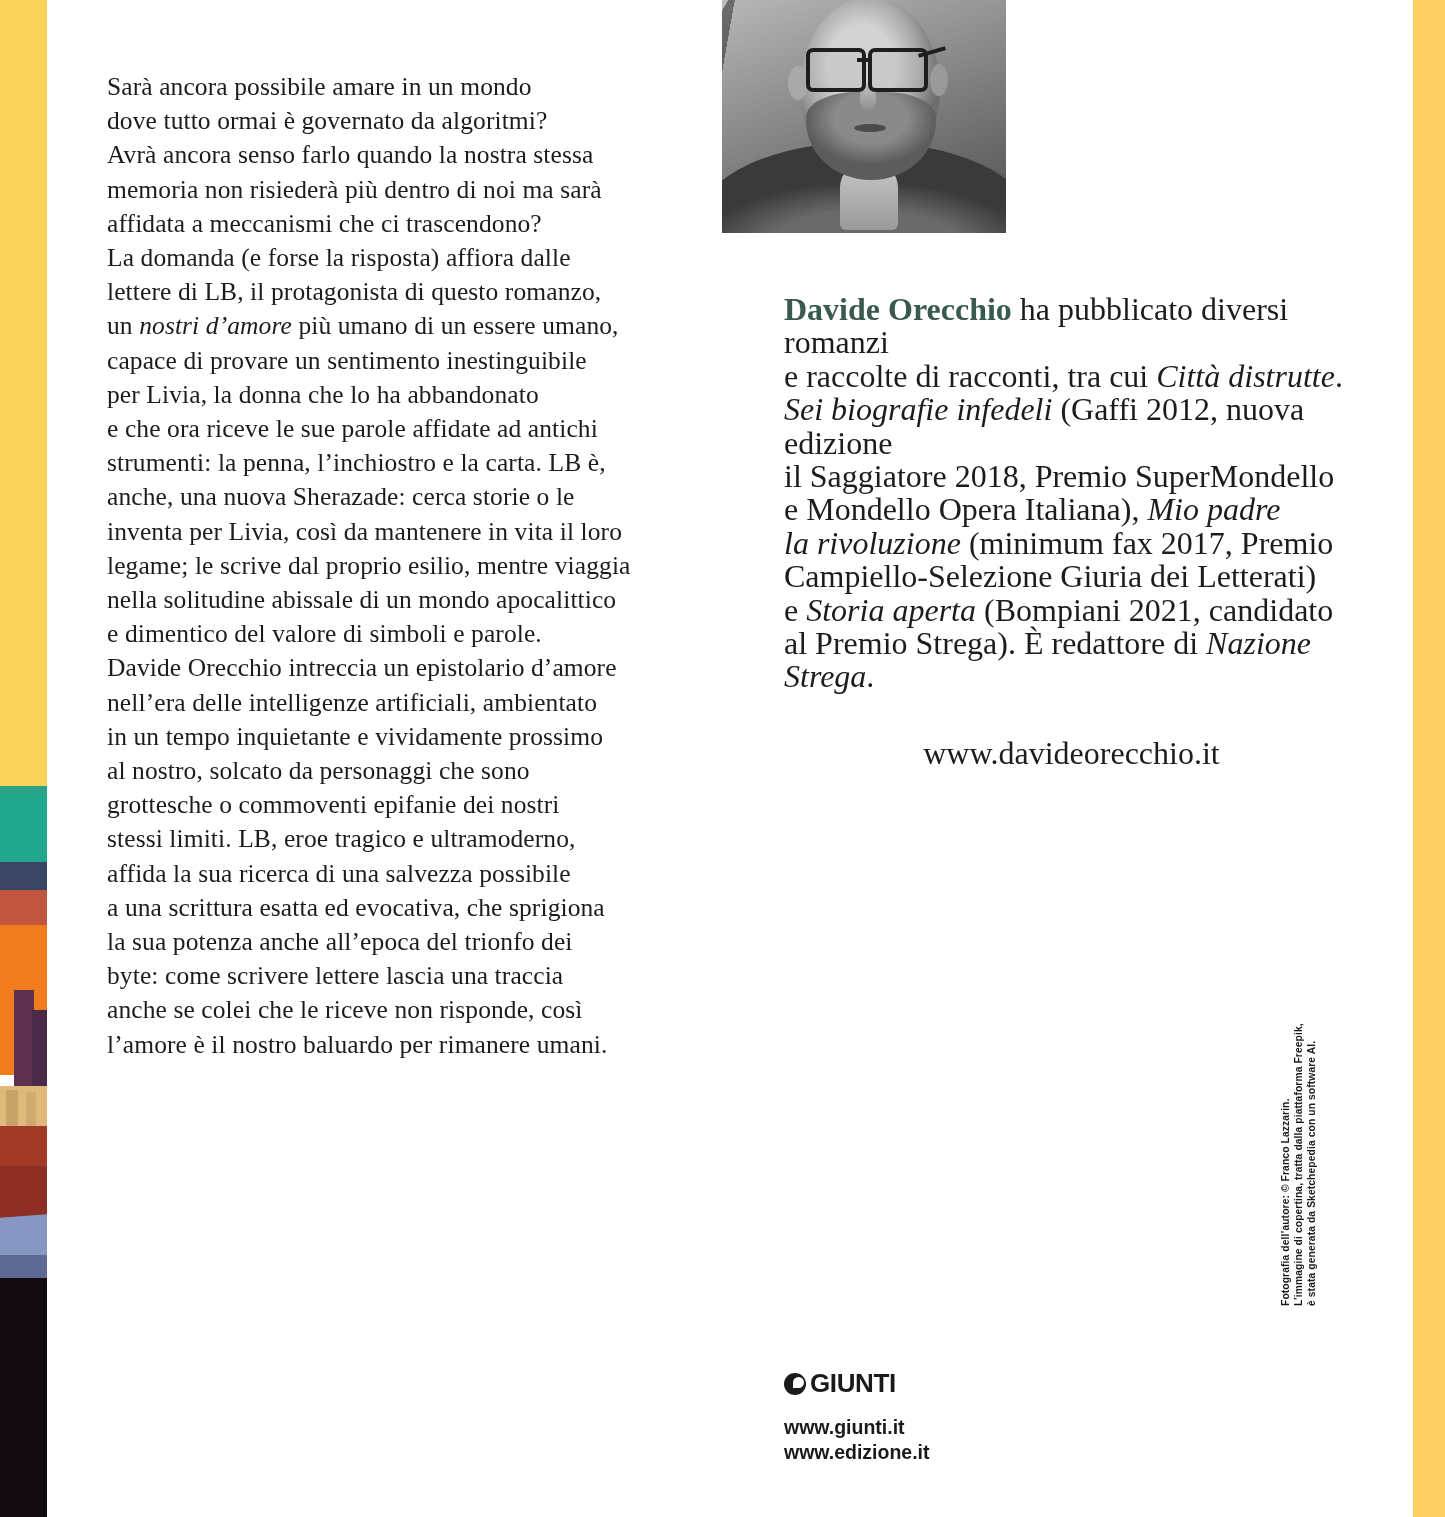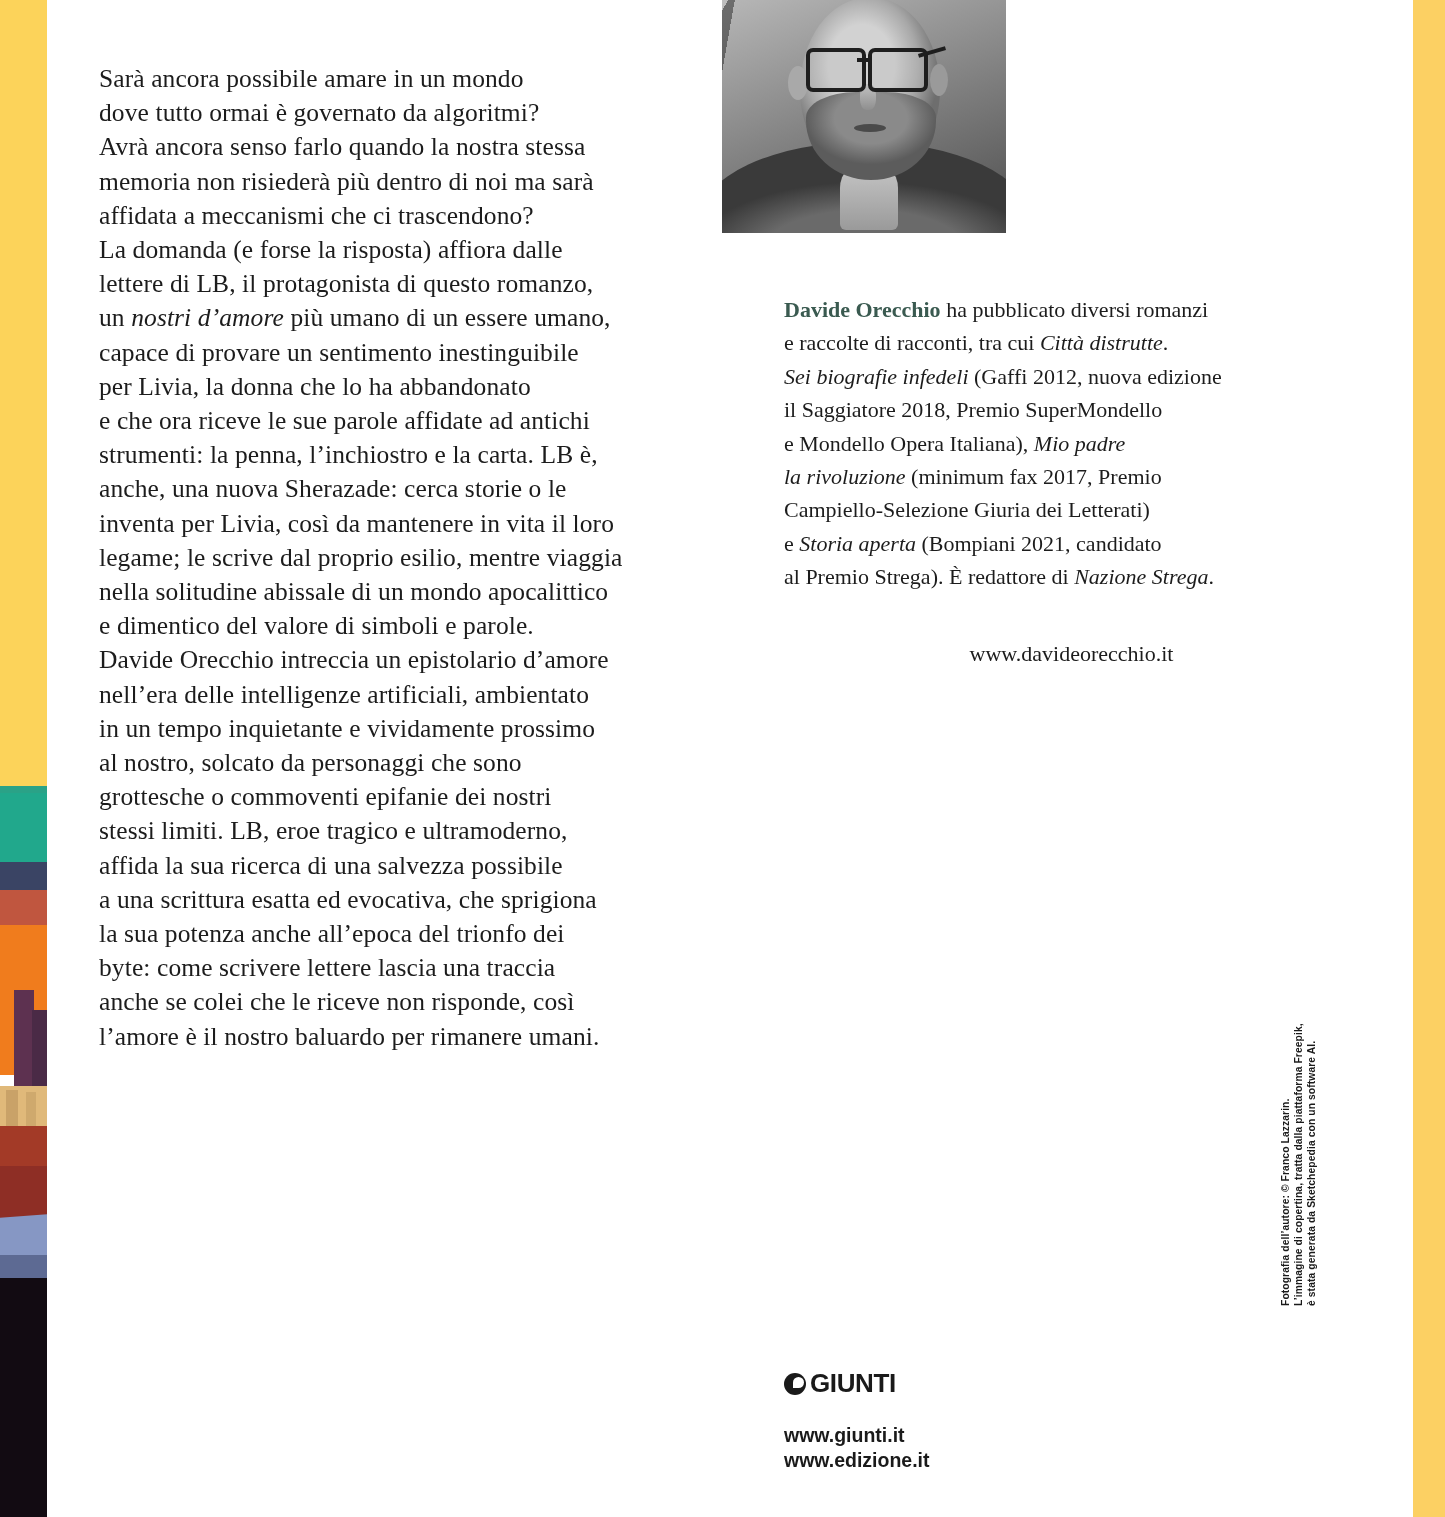--- a/index.html
+++ b/index.html
@@ -38,21 +38,21 @@
     position:absolute;left:1413px;top:0;width:32px;height:1517px;
     background:#fcd063;
   }
 
   
   #blurb{
     position:absolute;left:99px;top:62px;width:580px;
     font-size:25.5px;line-height:34.2px;color:#1c1c1c;
     letter-spacing:.1px;
   }
-  #blurb p{margin:0;white-space:pre-line;}
+  #blurb p{margin:8px;white-space:pre-line;}
   #blurb i{font-style:italic;}
 
   
   #author-photo{
     position:absolute;left:722px;top:-8px;width:284px;height:241px;
     overflow:hidden;background:#8e8e8e;
     filter:grayscale(1);
   }
   #author-photo .bg{
     position:absolute;inset:0;
@@ -101,21 +101,21 @@
     border-radius:40% 40% 52% 52%/30% 30% 70% 70%;
   }
   #author-photo .nose{position:absolute;left:138px;top:92px;width:16px;height:26px;
     background:linear-gradient(180deg,#c2c2c2,#8f8f8f);border-radius:40%;}
   #author-photo .mouth{position:absolute;left:132px;top:132px;width:32px;height:8px;
     background:#4a4a4a;border-radius:50%;}
 
   
   #bio{
     position:absolute;left:784px;top:293px;width:575px;
-    font-size:22px;line-height:33.4px;color:#1c1c1c;
+    font-size:32px;line-height:33.4px;color:#1c1c1c;
   }
   #bio p{margin:0;white-space:pre-line;}
   #bio i{font-style:italic;}
   #bio .name{font-weight:bold;color:#3a5a50;}
   #bio .site{margin-top:43px;display:block;}
 
   
   #publisher{position:absolute;left:784px;top:1368px;width:300px;}
   .logo-row{display:flex;align-items:center;gap:4px;}
   .logo-mark{
@@ -124,21 +124,21 @@
   }
   .logo-mark::after{
     content:"";position:absolute;left:9px;top:4px;width:11px;height:11px;
     background:#ffffff;border-radius:50% 50% 50% 0;
   }
   .logo-word{
     font-family:Liberation Sans, sans-serif;
     font-weight:bold;font-size:26px;letter-spacing:-.4px;color:#1a1a1a;
   }
   .pub-links{
-    margin-top:24px;
+    margin-top:16px;
     font-family:"Liberation Sans", sans-serif;
     font-weight:bold;font-size:19.5px;line-height:25px;color:#1a1a1a;
   }
 
   
   #credits{
     position:absolute;left:1279px;top:1306px;
     width:330px;
     transform:rotate(-90deg);transform-origin:left top;
     font-family:"Liberation Sans", sans-serif;

